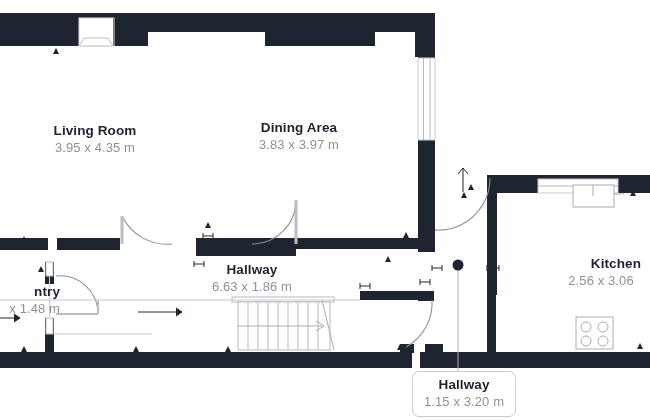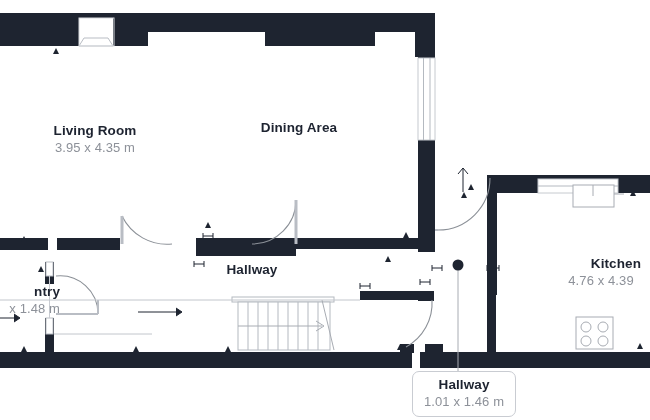--- a/index.html
+++ b/index.html
@@ -201,32 +201,34 @@
   </g>
 </svg>
 
 <div class="room-label" style="left:0;top:122px;width:190px;">
   <div class="room-name">Living Room</div>
   <div class="room-dims">3.95 x 4.35 m</div>
 </div>
 
 <div class="room-label" style="left:214px;top:119px;width:170px;">
   <div class="room-name">Dining Area</div>
+  <div class="room-dims">3.83 x 3.97 m</div>
 </div>
 
 <div class="room-label" style="left:172px;top:261px;width:160px;">
   <div class="room-name">Hallway</div>
+  <div class="room-dims">6.63 x 1.86 m</div>
 </div>
 
 <div class="room-label" style="left:551px;top:255px;width:140px;text-align:left;">
   <div class="room-name" style="text-align:right;width:90px;">Kitchen</div>
-  <div class="room-dims" style="text-align:center;width:100px;">4.76 x 4.39</div>
+  <div class="room-dims" style="text-align:center;width:100px;">2.56 x 3.06</div>
 </div>
 
 <div class="room-label" style="left:-30px;top:283px;width:90px;text-align:right;">
   <div class="room-name">ntry</div>
   <div class="room-dims">x 1.48 m</div>
 </div>
 
 <div class="callout" style="left:412px;top:371px;">
   <div class="room-name">Hallway</div>
-  <div class="room-dims">1.01 x 1.46 m</div>
+  <div class="room-dims">1.15 x 3.20 m</div>
 </div>
 
 </body></html>

